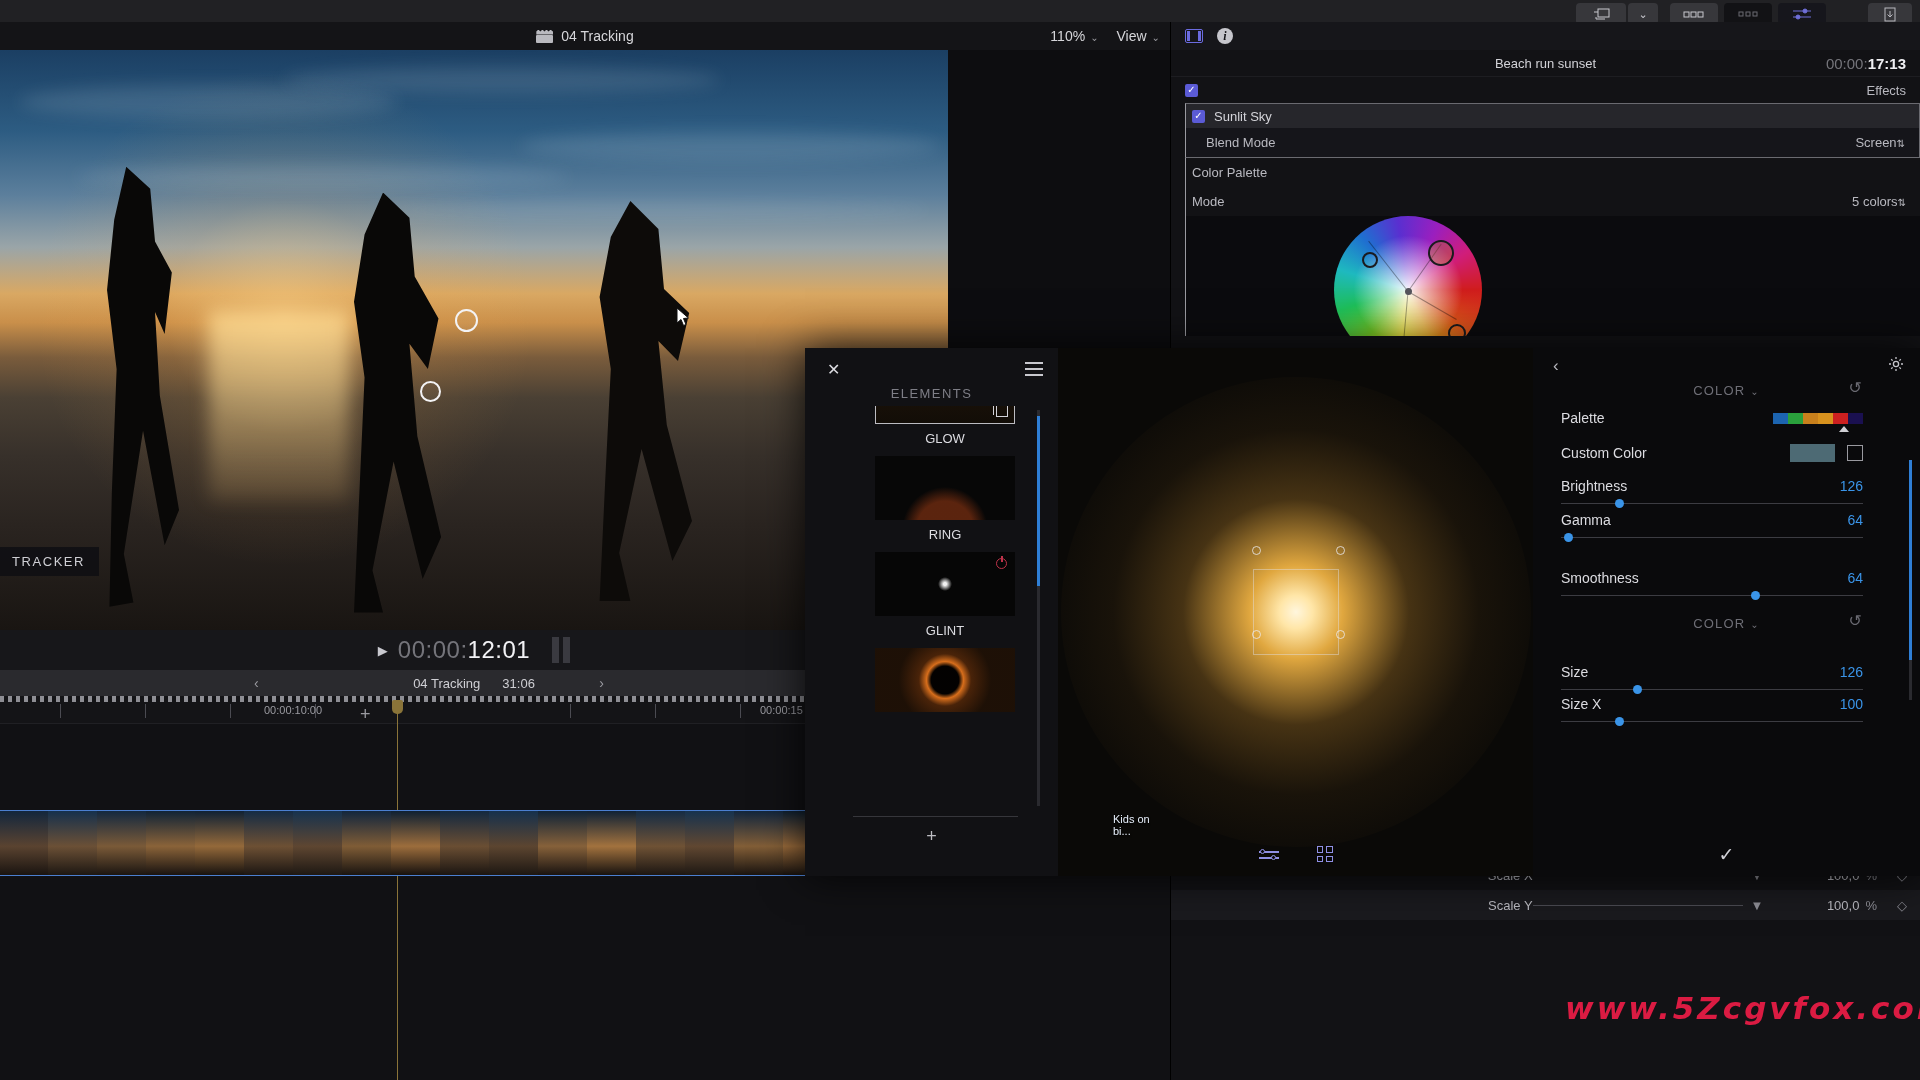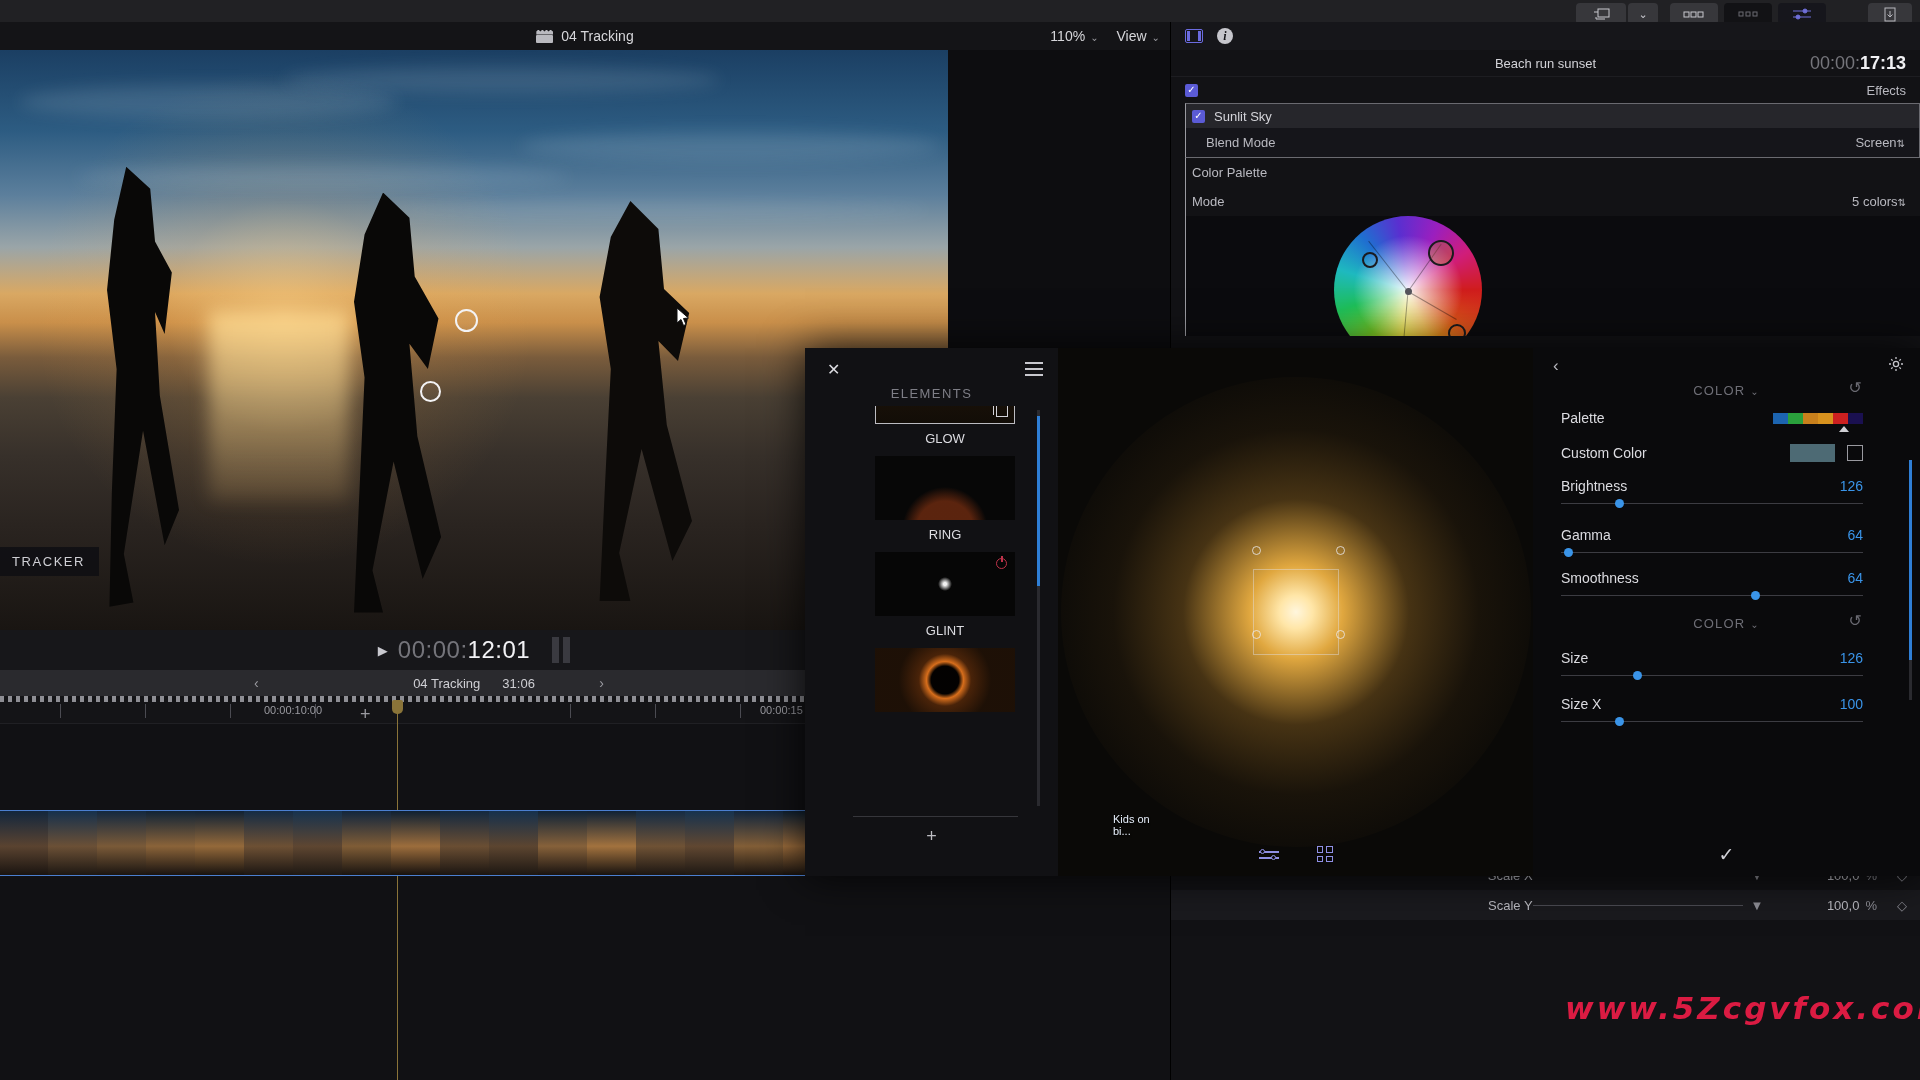--- a/index.html
+++ b/index.html
@@ -101,21 +101,21 @@
     position:relative; }
   .tab-film:before, .tab-film:after { content:""; position:absolute; top:1px; bottom:1px;
     width:3px; background:#6b6be0; }
   .tab-film:before { left:1px; } .tab-film:after { right:1px; }
   .tab-info { width:16px; height:16px; border-radius:50%; background:#c6c6cc; color:#16161a;
     font-size:12px; font-weight:bold; font-style:italic; display:flex; align-items:center;
     justify-content:center; font-family:"Liberation Serif", serif; }
   .insp-clip { height:27px; display:flex; align-items:center; justify-content:center;
     position:relative; background:#121215; border-bottom:1px solid #1d1d21; }
   .insp-clip .nm { font-size:13px; color:#d2d2d7; }
-  .insp-clip .tc { position:absolute; right:14px; font-size:18px; }
+  .insp-clip .tc { position:absolute; right:14px; font-size:15px; }
   .insp-clip .tc .dim { color:#75757b; } .insp-clip .tc .lit { color:#f0f0f3; font-weight:bold;}
 
   .row { height:23px; display:flex; align-items:center; padding:0 14px;
     font-size:13px; color:#b9b9c0; position:relative; }
   .row .lab { flex:1;text-align:right; }
   .cbx { width:13px; height:13px; border-radius:2px; background:#5b5bd6;
     margin-right:9px; display:flex; align-items:center; justify-content:center;
     color:#fff; font-size:10px; line-height:1; }
   .stepper { color:#bcbcc3; font-size:10px; }
   .fx-block { border:1px solid #6a6a70; border-left:1px solid #9a9aa0; margin:0 0 0 14px;
@@ -599,21 +599,21 @@
       <div class="ctl" style="top:130px;">
         <div class="ln">
           <span>Brightness</span>
           <b>126</b>
         </div>
         <div class="trk">
             <i style="left:18%;"></i>
           </div>
       </div>
 
-      <div class="ctl" style="top:179px;">
+      <div class="ctl" style="top:164px;">
         <div class="ln">
           <span>Gamma</span>
           <b>64</b>
         </div>
         <div class="trk">
             <i style="left:1%;"></i>
           </div>
       </div>
 
       <div class="ctl" style="top:222px;">
@@ -625,21 +625,21 @@
             <i style="left:63%;"></i>
           </div>
       </div>
 
       <div class="fr-sect" style="top:268px;">
         <span>COLOR</span>
         <span style="font-size:10px;"> ⌄</span>
       </div>
       <div class="fr-undo" style="right:58px;top:263px;">↺</div>
 
-      <div class="ctl" style="top:302px;text-align:right;">
+      <div class="ctl" style="top:316px;text-align:right;">
         <div class="ln">
           <span>Size</span>
           <b>126</b>
         </div>
         <div class="trk">
             <i style="left:24%;"></i>
           </div>
       </div>
 
       <div class="ctl" style="top:348px;">

